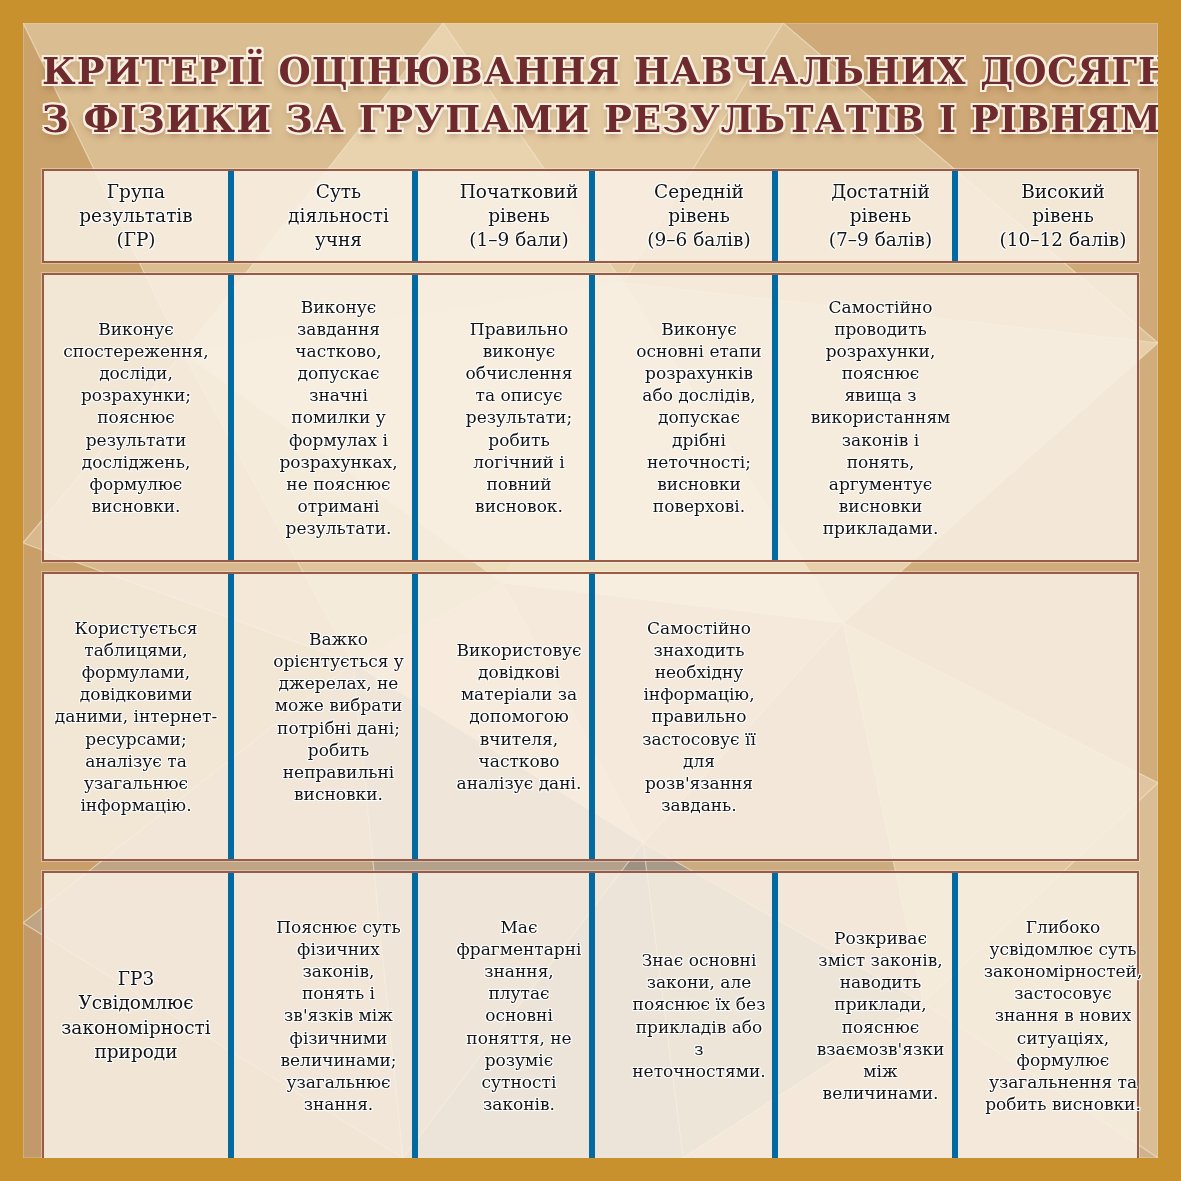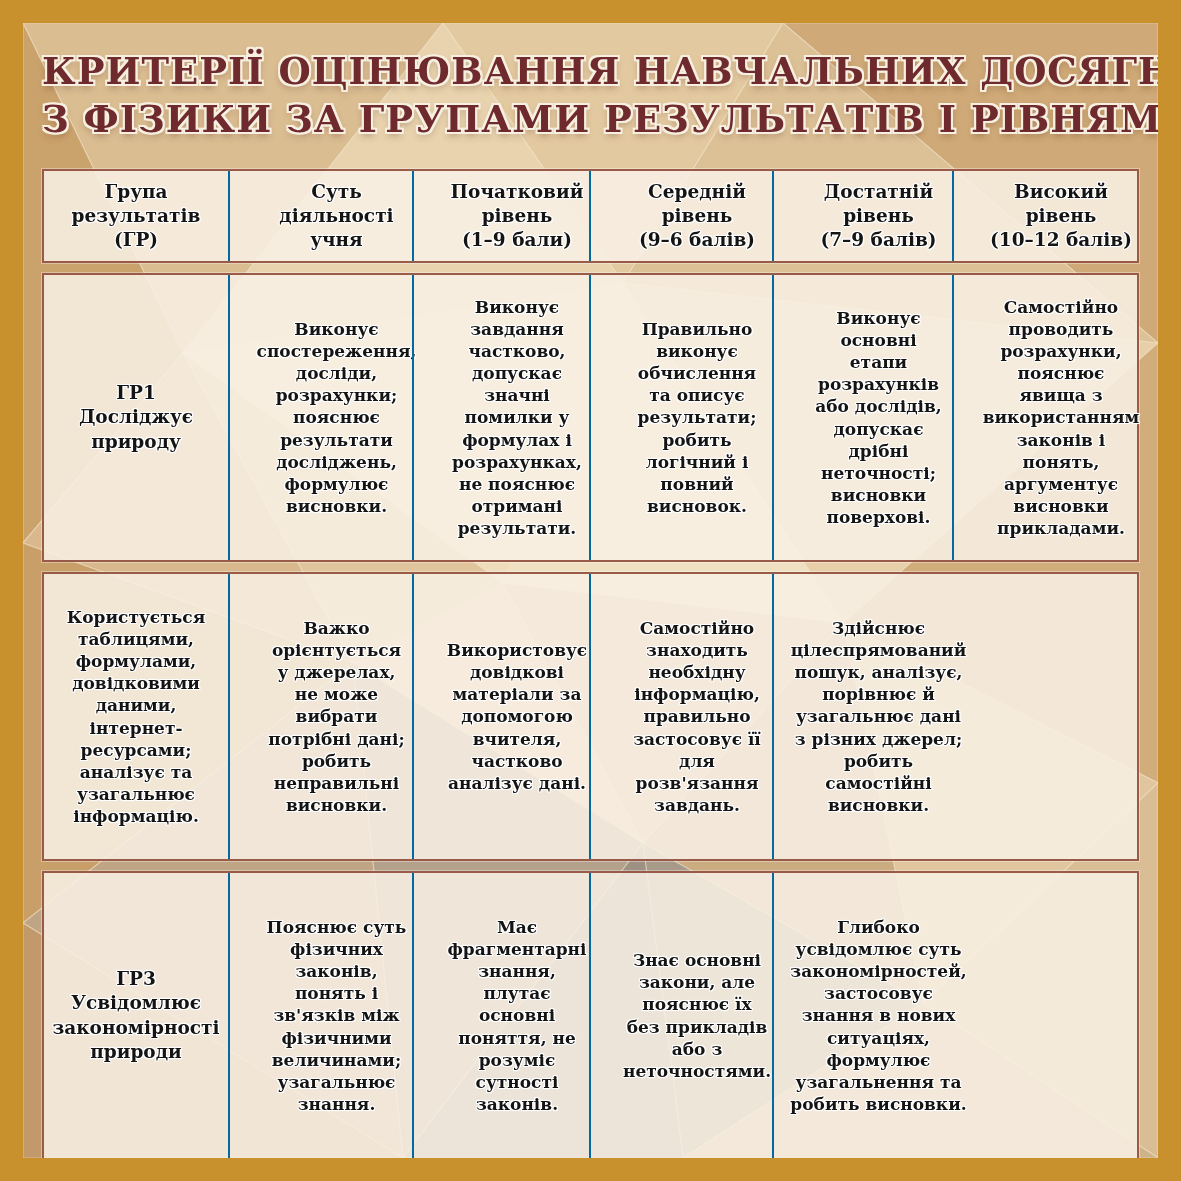--- a/index.html
+++ b/index.html
@@ -53,25 +53,25 @@
   }
   .block.header-block{ margin-top:18px; height:90px; }
   .block.row-block{ margin-top:10px; height:285px; }
   .cell{
     box-sizing:border-box;
     display:flex;
     align-items:center;
     justify-content:center;
     padding:6px 5px;
   }
-  .cell + .cell{ border-left:2px solid #0369a1;padding-left:36px; }
+  .cell + .cell{ border-left:6px solid #0369a1;padding-left:36px; }
   .cell-text{
     text-align:center;
     white-space:pre-line;
-    font-weight:bold;
+    font-weight:normal;
     color:#141414;
     font-size:17px;
     line-height:1.3;
     text-shadow:
       -1px -1px 0 #fff, 1px -1px 0 #fff,
       -1px  1px 0 #fff, 1px  1px 0 #fff,
       -1px  0   0 #fff, 1px  0   0 #fff,
        0   -1px 0 #fff, 0    1px 0 #fff,
        0    0   3px #fff;
   }
@@ -147,25 +147,20 @@
 (7–9 балів)</div>
       </div>
       <div class="cell">
         <div class="cell-text">Високий
 рівень
 (10–12 балів)</div>
       </div>
     </div>
 
     <div class="block row-block">
-      <div class="cell group-cell">
-        <div class="cell-text">ГР1
-Досліджує
-природу</div>
-      </div>
       <div class="cell">
         <div class="cell-text">Виконує спостереження, досліди, розрахунки; пояснює результати досліджень, формулює висновки.</div>
       </div>
       <div class="cell">
         <div class="cell-text">Виконує завдання частково, допускає значні помилки у формулах і розрахунках, не пояснює отримані результати.</div>
       </div>
       <div class="cell">
         <div class="cell-text">Правильно виконує обчислення та описує результати; робить логічний і повний висновок.</div>
       </div>
       <div class="cell">
@@ -181,41 +176,41 @@
         <div class="cell-text">Користується таблицями, формулами, довідковими даними, інтернет-ресурсами; аналізує та узагальнює інформацію.</div>
       </div>
       <div class="cell">
         <div class="cell-text">Важко орієнтується у джерелах, не може вибрати потрібні дані; робить неправильні висновки.</div>
       </div>
       <div class="cell">
         <div class="cell-text">Використовує довідкові матеріали за допомогою вчителя, частково аналізує дані.</div>
       </div>
       <div class="cell">
         <div class="cell-text">Самостійно знаходить необхідну інформацію, правильно застосовує її для розв'язання завдань.</div>
-      </div>
-      <div class="cell">
-        <div class="cell-text">Здійснює цілеспрямований пошук, аналізує, порівнює й узагальнює дані з різних джерел; робить самостійні висновки.</div>
       </div>
     </div>
 
     <div class="block row-block">
       <div class="cell group-cell">
         <div class="cell-text">ГР3
 Усвідомлює
 закономірності
 природи</div>
       </div>
       <div class="cell">
         <div class="cell-text">Пояснює суть фізичних законів, понять і зв'язків між фізичними величинами; узагальнює знання.</div>
       </div>
       <div class="cell">
         <div class="cell-text">Має фрагментарні знання, плутає основні поняття, не розуміє сутності законів.</div>
       </div>
       <div class="cell">
         <div class="cell-text">Знає основні закони, але пояснює їх без прикладів або з неточностями.</div>
       </div>
       <div class="cell">
+        <div class="cell-text">Розкриває зміст законів, наводить приклади, пояснює взаємозв'язки між величинами.</div>
+      </div>
+      <div class="cell">
         <div class="cell-text">Глибоко усвідомлює суть закономірностей, застосовує знання в нових ситуаціях, формулює узагальнення та робить висновки.</div>
       </div>
     </div>
 
   </div>
 </div>
 
 </body></html>

